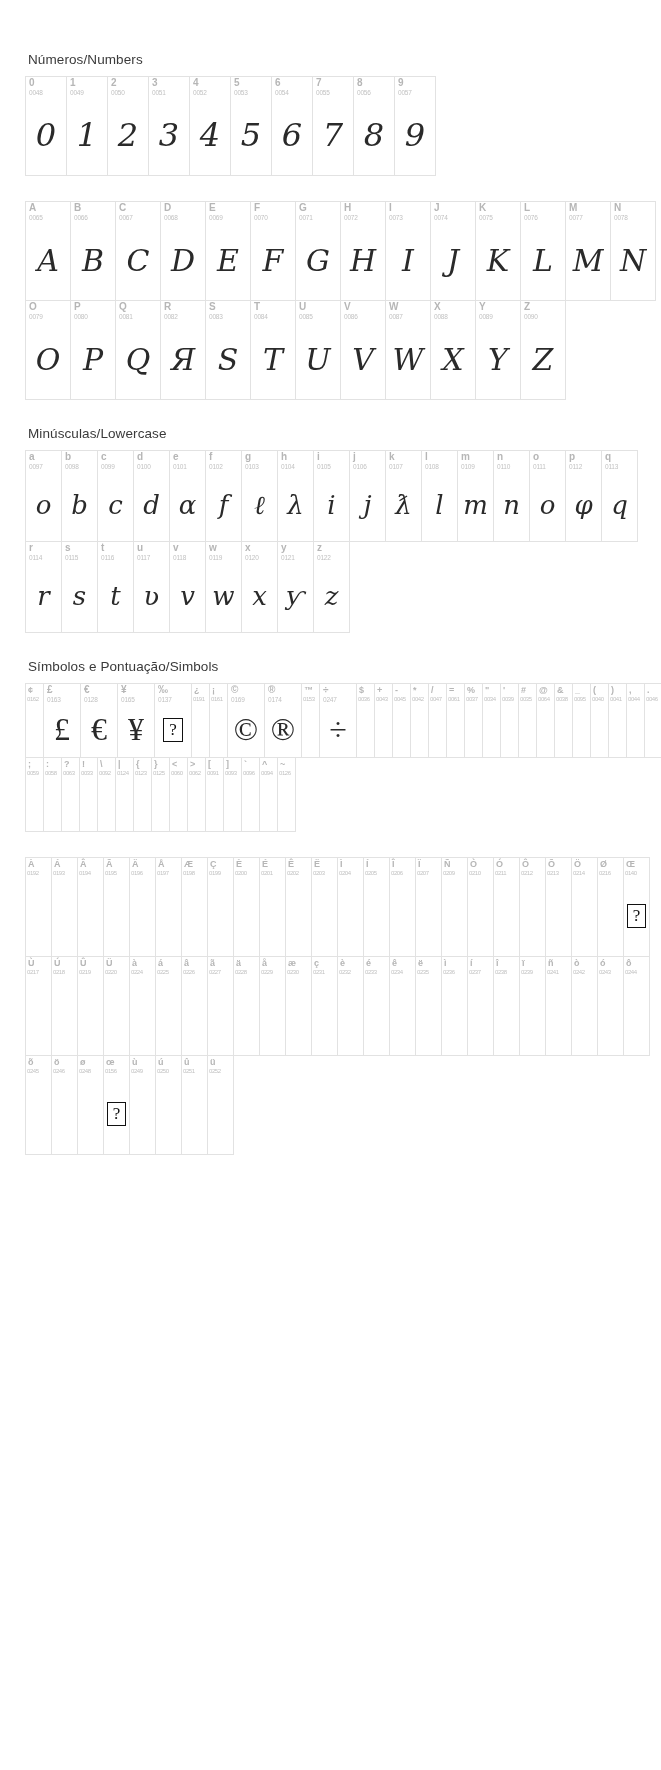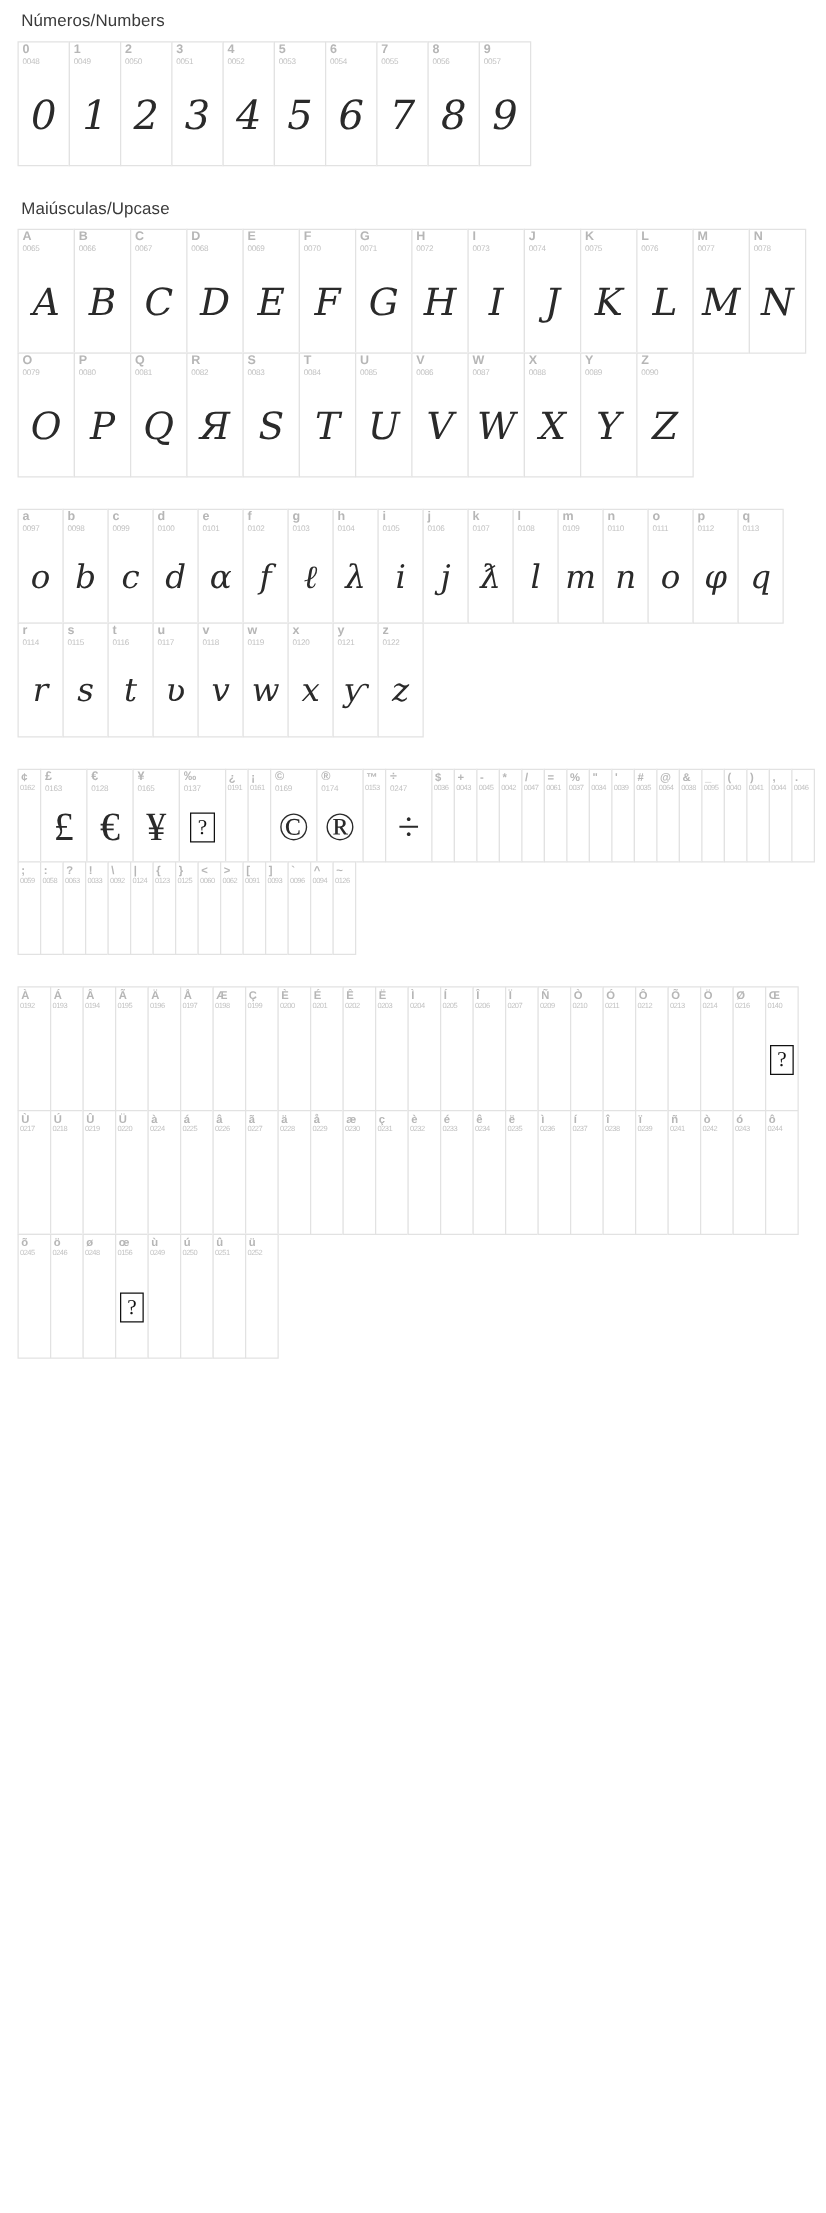--- a/index.html
+++ b/index.html
@@ -7,22 +7,23 @@
     padding: 0;
     background: #ffffff;
   }
   body {
     width: 661px;
     font-family: "Liberation Sans", sans-serif;
     color: #333333;
   }
   .page {
     width: 661px;
-    padding: 5px;
+    padding: 16px;
     box-sizing: border-box;
+    margin-top: 32px;
   }
   .section {
     margin: 0 0 26px 0;
   }
   .section-title {
     font-size: 13.5px;
     color: #3a3a3a;
     margin: 0 0 10px 12px;
     font-weight: 400;
     letter-spacing: 0.1px;
@@ -190,21 +191,20 @@
           <div class="cell sz-num">
             <span class="char-label">9</span>
             <span class="code-label">0057</span>
             <div class="glyph">
               <span class="hand">9</span>
             </div>
           </div>
         </div>
       </div>
       <div class="section">
-        <div class="section-title">Maiúsculas/Upcase</div>
         <div class="grid">
           <div class="cell sz-up">
             <span class="char-label">A</span>
             <span class="code-label">0065</span>
             <div class="glyph">
               <span class="hand">A</span>
             </div>
           </div>
           <div class="cell sz-up">
             <span class="char-label">B</span>
@@ -377,20 +377,21 @@
           <div class="cell sz-up">
             <span class="char-label">Z</span>
             <span class="code-label">0090</span>
             <div class="glyph">
               <span class="hand">Z</span>
             </div>
           </div>
         </div>
       </div>
       <div class="section">
+        <div class="section-title">Minúsculas/Lowercase</div>
         <div class="grid">
           <div class="cell sz-low">
             <span class="char-label">a</span>
             <span class="code-label">0097</span>
             <div class="glyph">
               <span class="hand">o</span>
             </div>
           </div>
           <div class="cell sz-low">
             <span class="char-label">b</span>
@@ -563,20 +564,21 @@
           <div class="cell sz-low">
             <span class="char-label">z</span>
             <span class="code-label">0122</span>
             <div class="glyph">
               <span class="hand">z</span>
             </div>
           </div>
         </div>
       </div>
       <div class="section">
+        <div class="section-title">Símbolos e Pontuação/Simbols</div>
         <div class="grid">
           <div class="cell sz-symsm">
             <span class="char-label">¢</span>
             <span class="code-label">0162</span>
             <div class="glyph">
               <span class="hand"></span>
             </div>
           </div>
           <div class="cell sz-sym">
             <span class="char-label">£</span>

